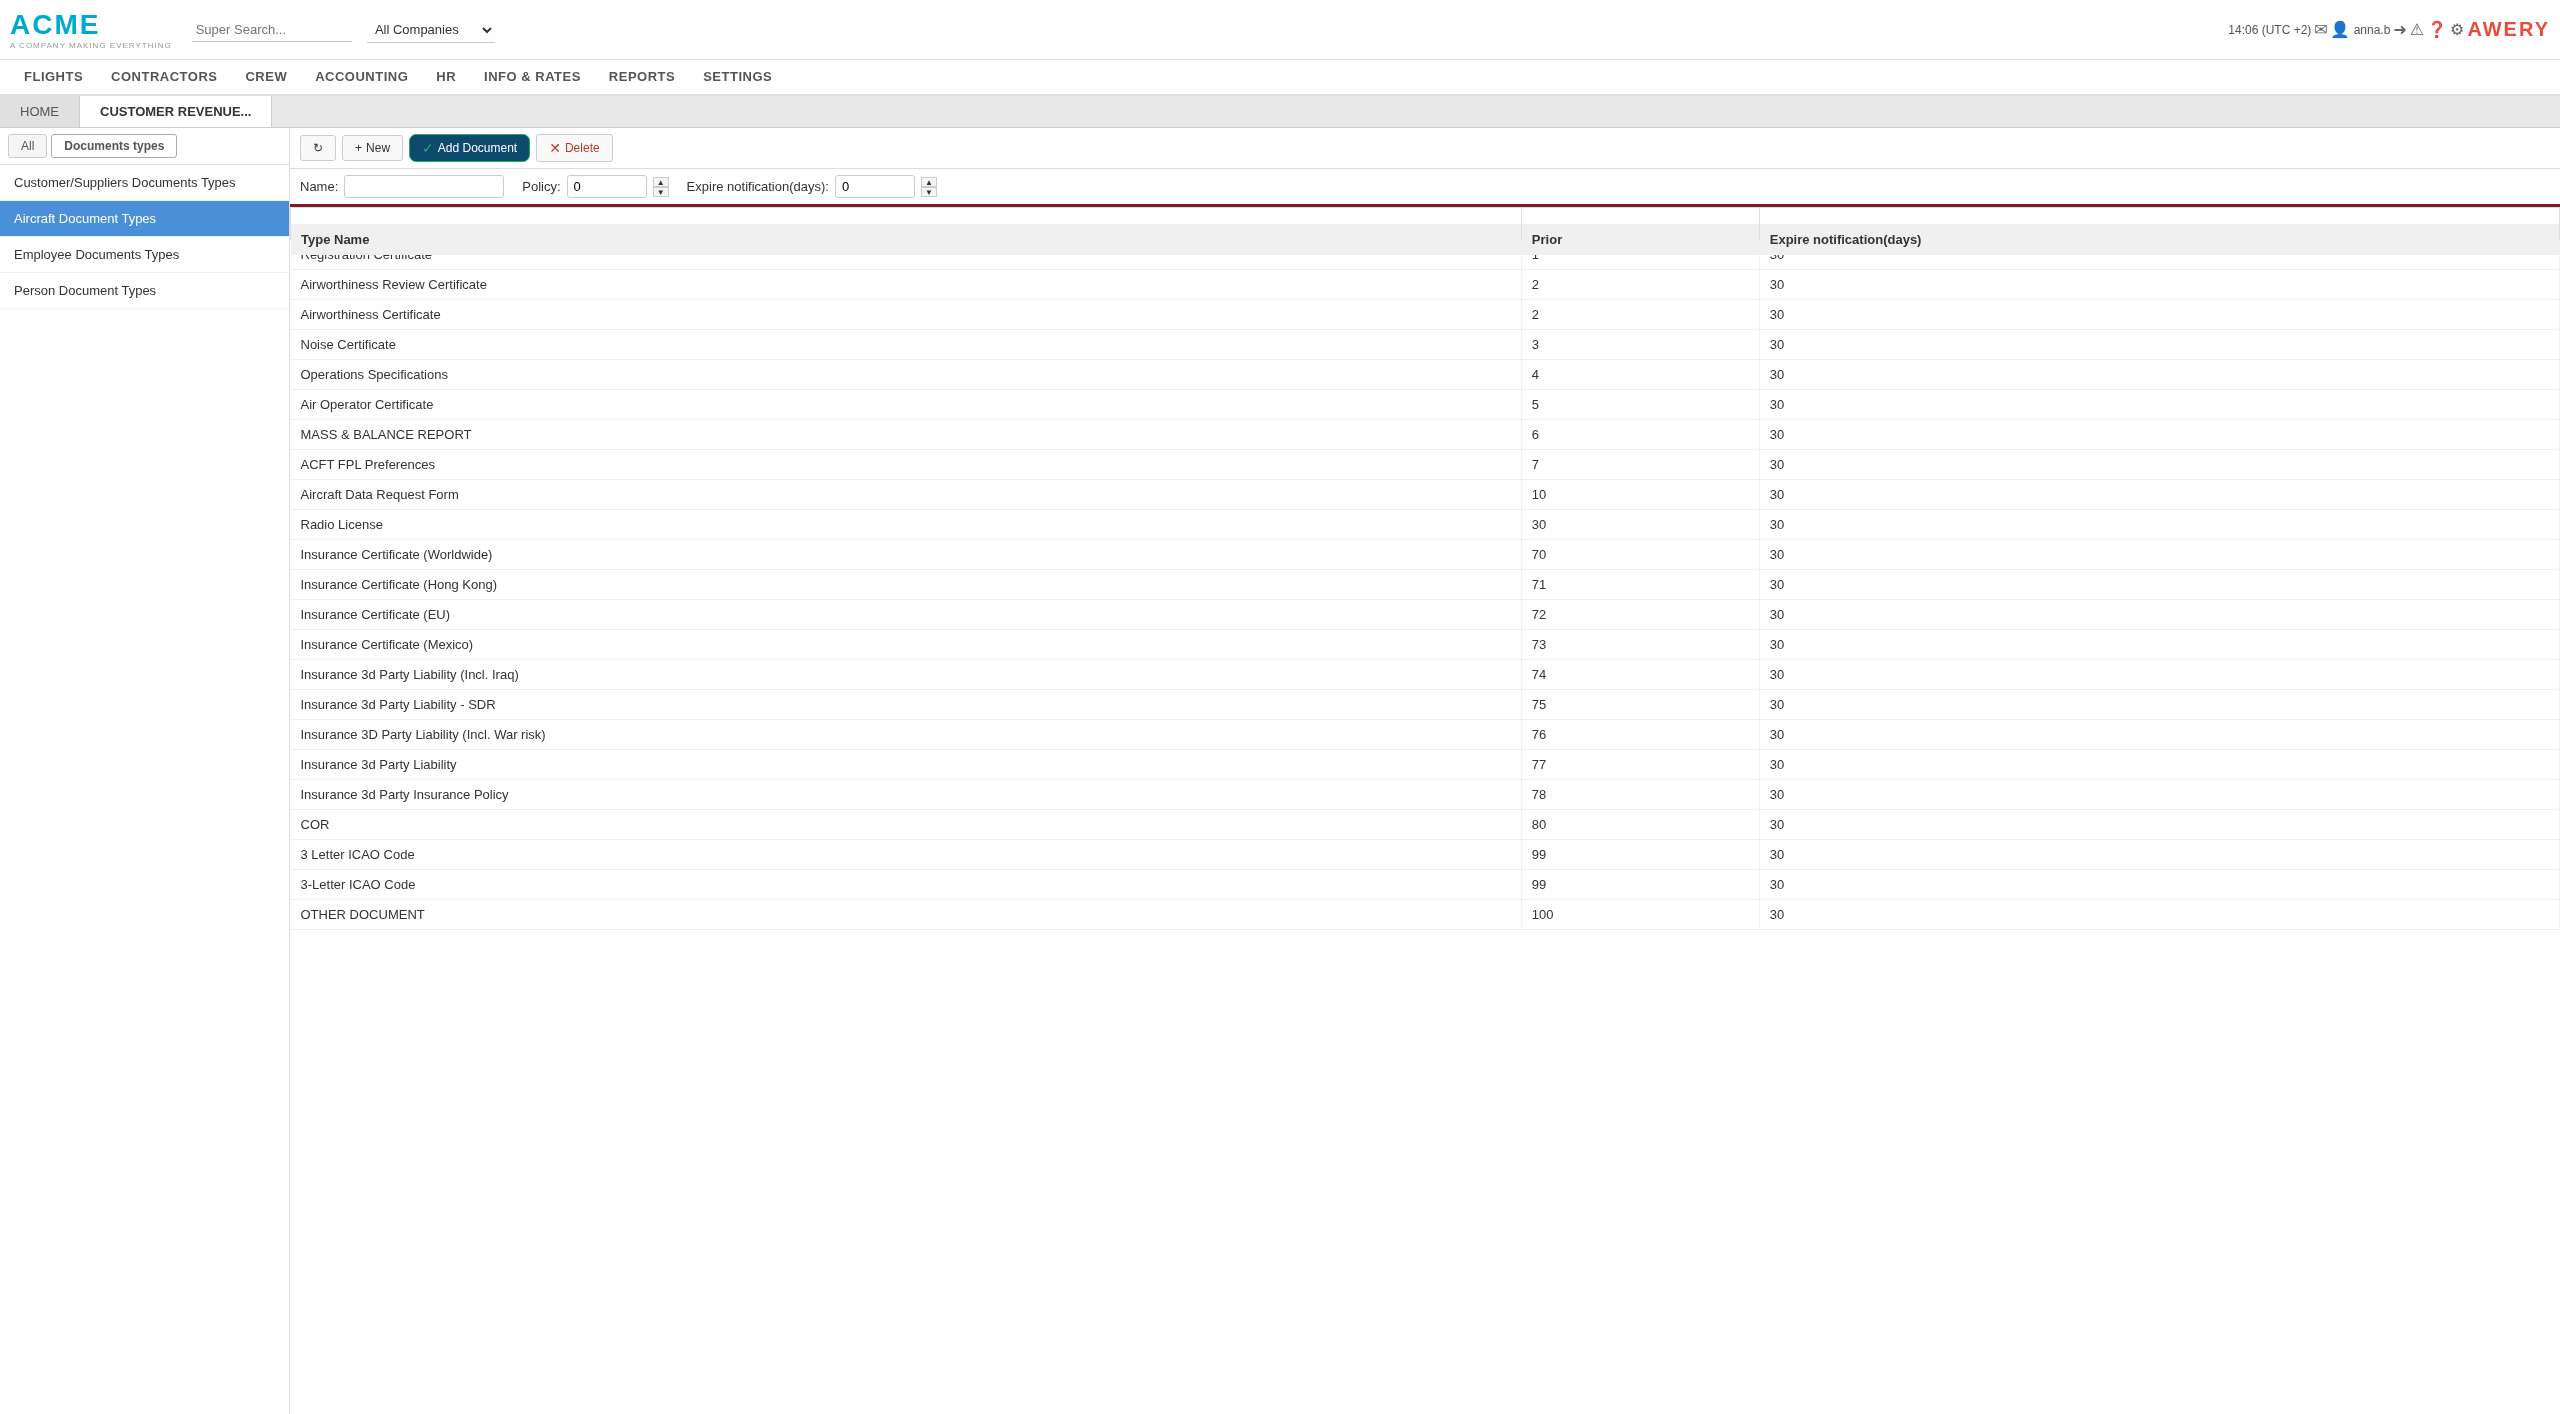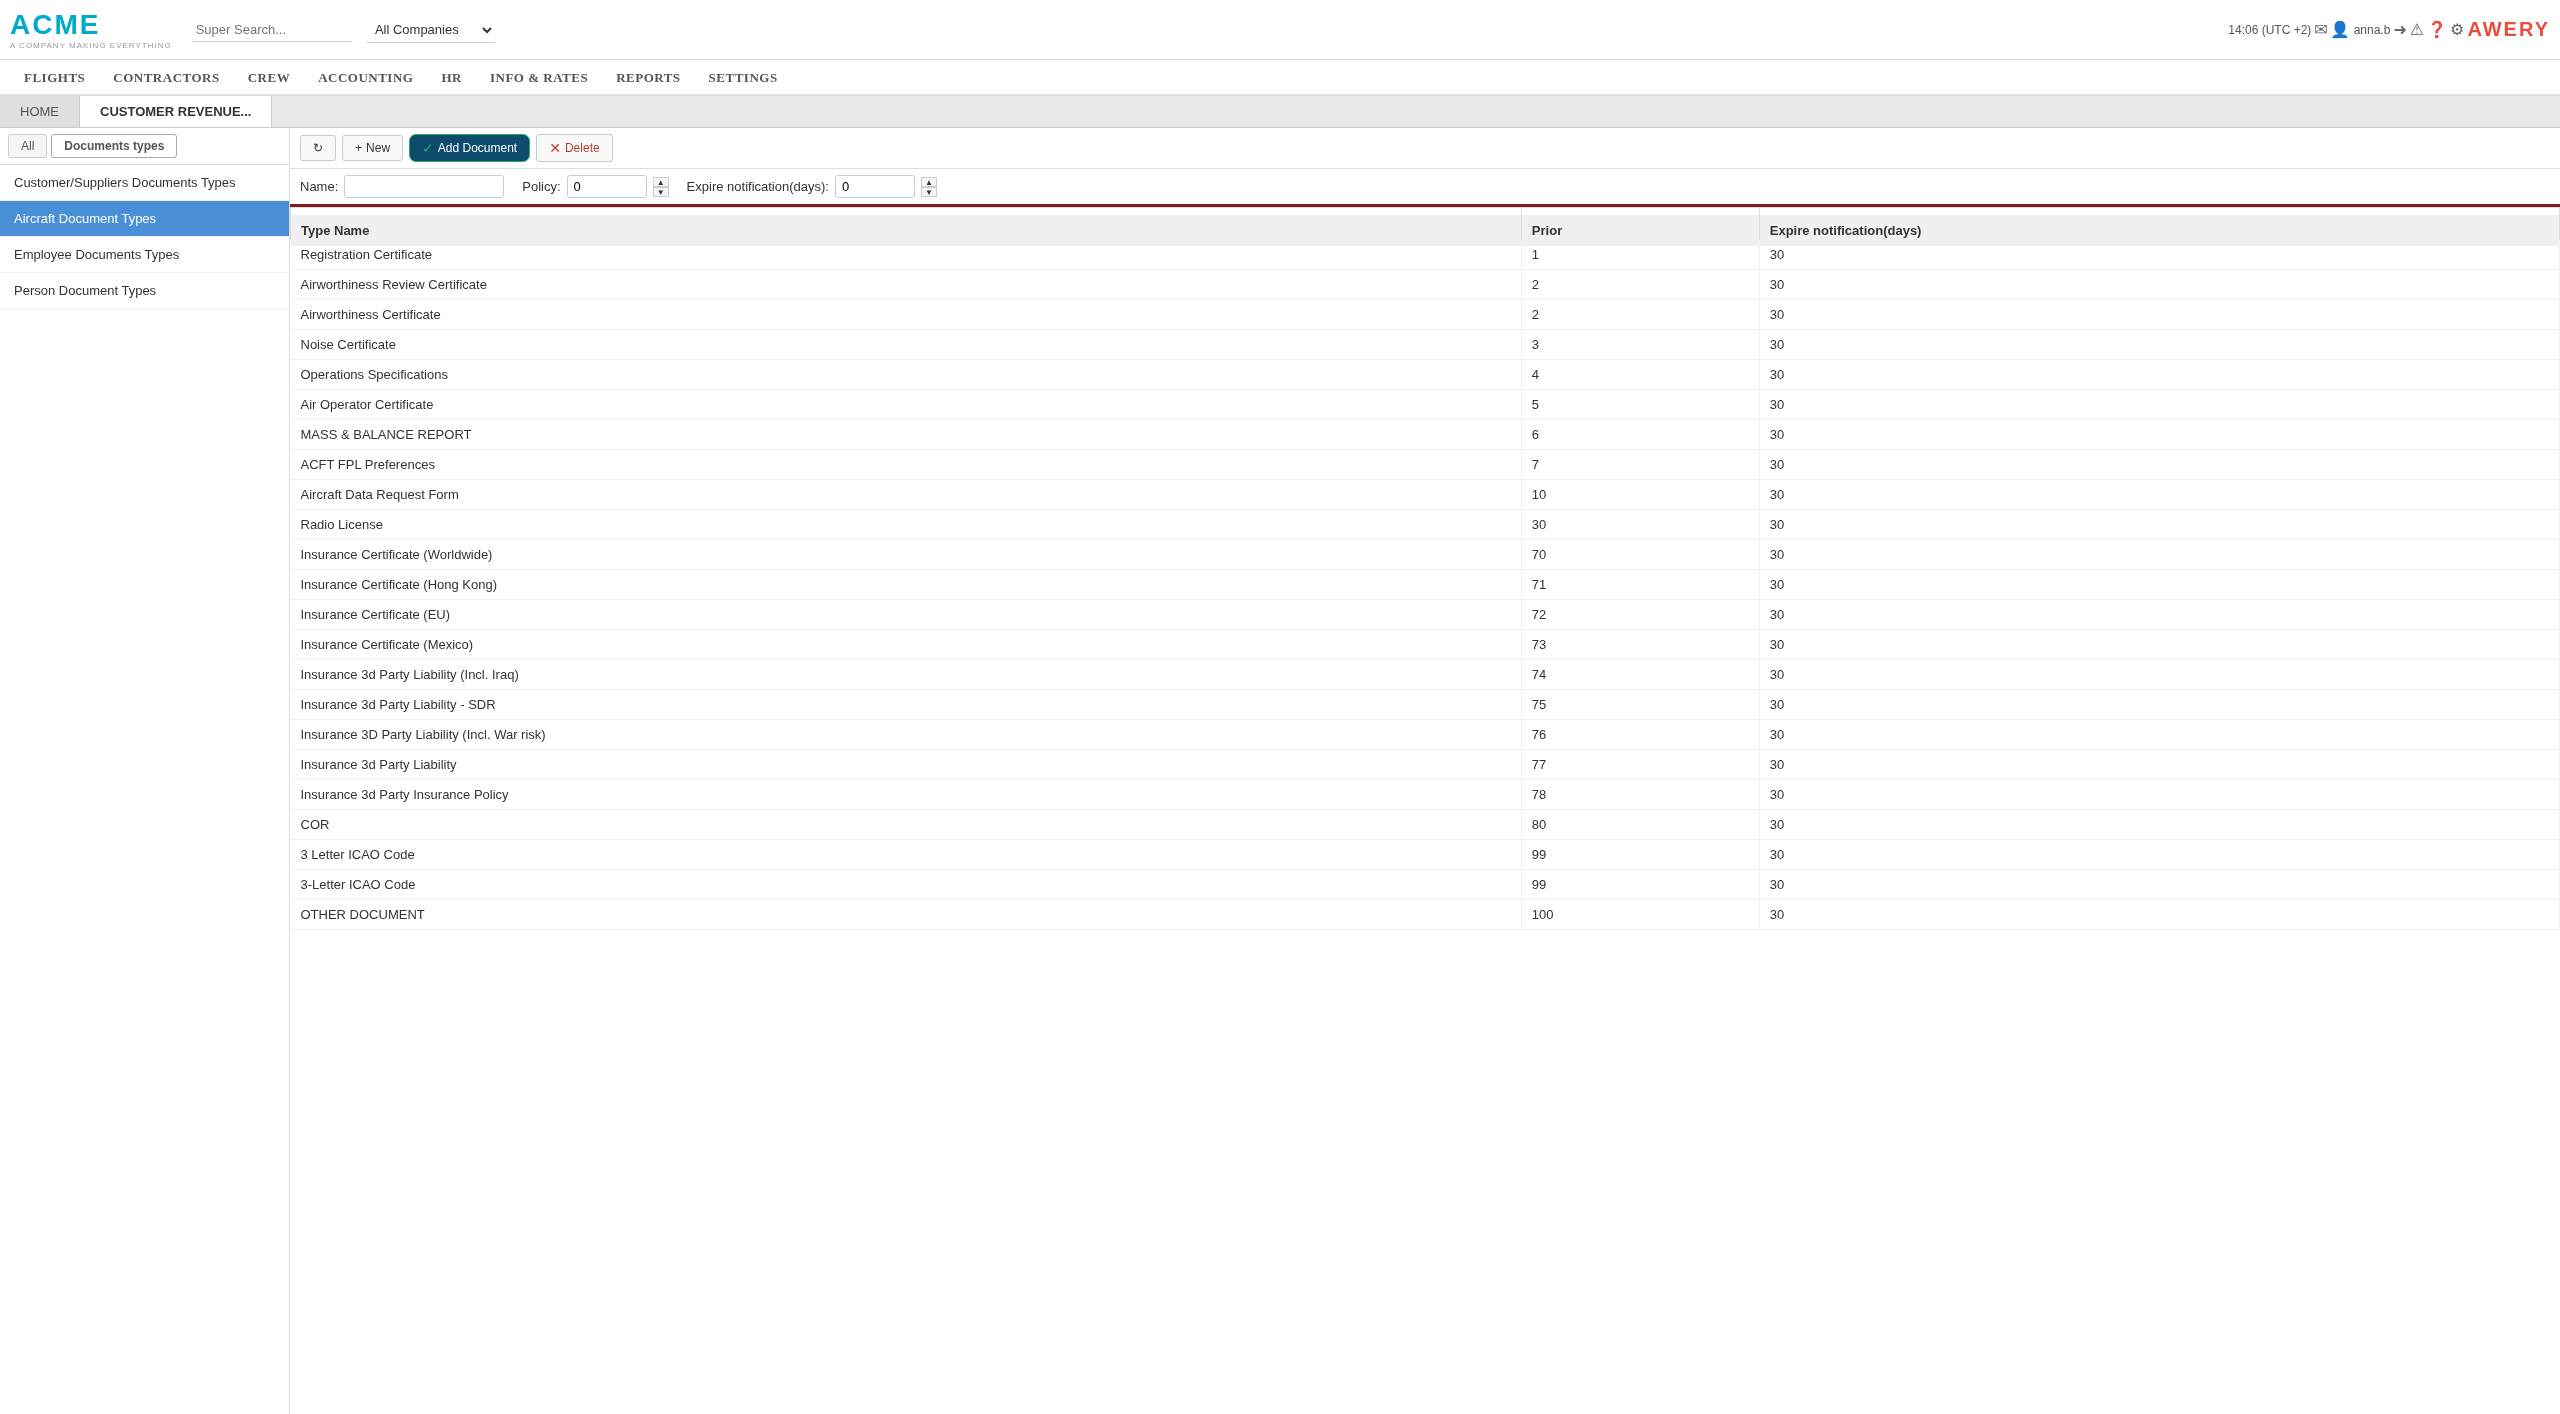--- a/index.html
+++ b/index.html
@@ -20,22 +20,22 @@
     .company-select {
       margin-left: 15px; border: none; border-bottom: 1px solid #ccc;
       font-size: 13px; color: #333; background: #fff; outline: none; padding: 4px 20px 4px 4px; text-align: right;
     }
     .topbar-right { margin-left: auto; display: flex; align-items: center; gap: 3px; font-size: 12px; color: #555; text-align: right; }
     .time-info { color: #555; }
     .awery-brand { font-size: 20px; font-weight: bold; color: #e74c3c; letter-spacing: 2px; }
 
     
     .nav {
-      display: flex; background: #fff;
-      border-bottom: 2px solid #e0e0e0; padding: 0 10px; height: 36px; font-family: Liberation Serif, serif;
+      display: flex; align-items: center; background: #fff;
+      border-bottom: 2px solid #e0e0e0; padding: 0 10px; height: 36px;
     }
     .nav-item {
       padding: 0 14px; height: 36px; line-height: 36px;
       font-size: 13px; font-weight: bold; color: #555; cursor: pointer;
       text-transform: uppercase; letter-spacing: 0.5px;
     }
 
     
     .tabs-row {
       display: flex; background: #e8e8e8; border-bottom: 1px solid #ccc;
@@ -102,21 +102,21 @@
       width: 16px; height: 10px; font-size: 8px; line-height: 10px;
       border: 1px solid #ccc; background: #f5f5f5; cursor: pointer;
       text-align: center;
     }
 
     
     .table-wrapper { flex: 1; overflow-y: auto; }
     table { width: 100%; border-collapse: collapse; font-size: 13px; }
     thead th {
       background: #f0f0f0; border: 1px solid #ddd; padding: 8px 10px;
-      text-align: left; font-weight: bold; color: #333; position: sticky; top: 7px;
+      text-align: left; font-weight: bold; color: #333; position: sticky; top: 16px;
     }
     tbody tr { border-bottom: 1px solid #eee; }
     tbody td { padding: 7px 10px; color: #333; border-right: 1px solid #f0f0f0; }
 
     
     .topbar-icon { font-size: 16px; color: #666; cursor: pointer; }
   </style>
 </head>
 <body>
 

